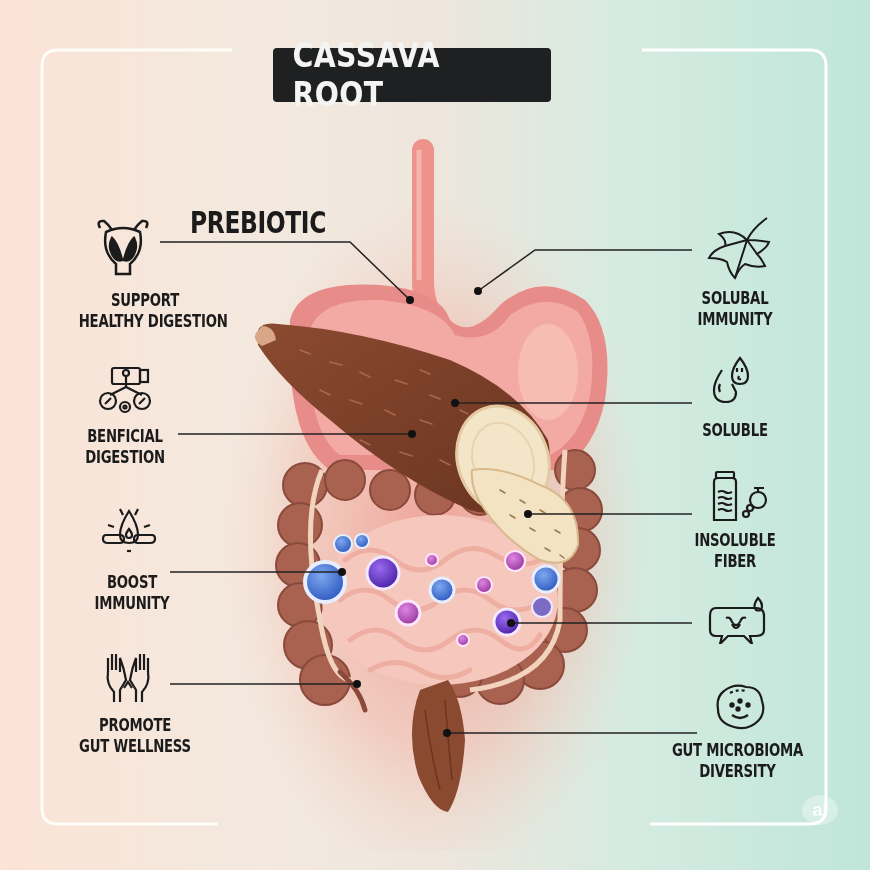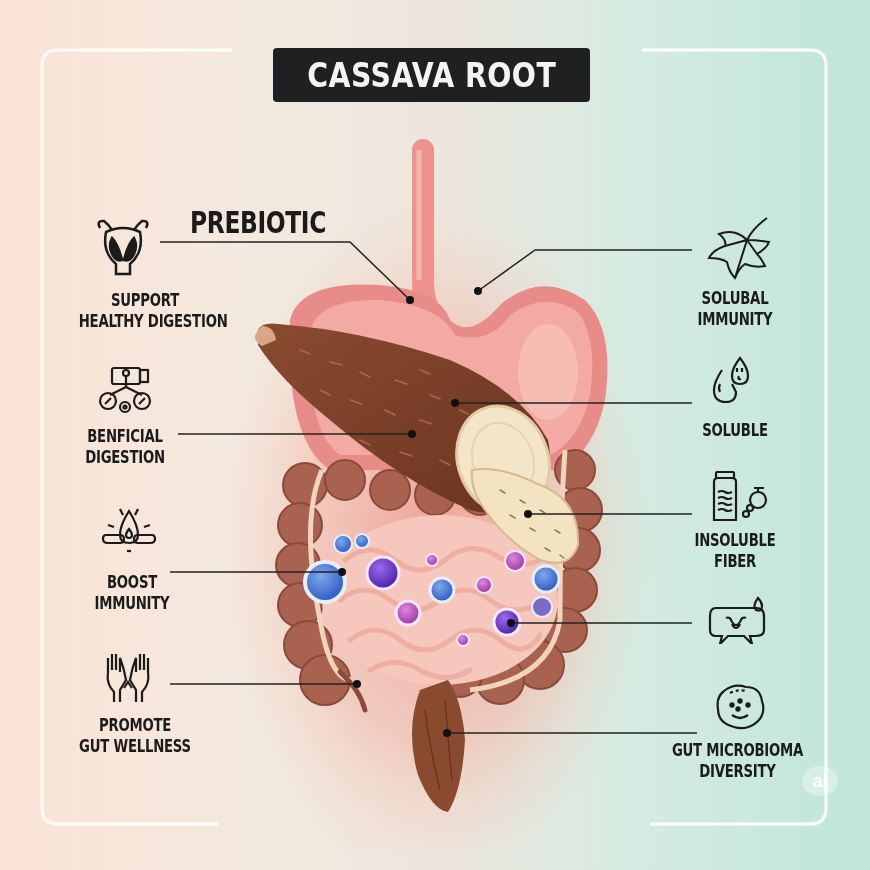--- a/index.html
+++ b/index.html
@@ -4,21 +4,21 @@
 <style>
   * { box-sizing: border-box; margin: 0; padding: 0; }
   html, body { width: 870px; height: 870px; overflow: hidden; }
   body {
     position: relative;
     font-family: "Liberation Sans", "DejaVu Sans", sans-serif;
     background: linear-gradient(90deg, #fbe3d6 0%, #f3e9df 30%, #eee6dd 50%, #d6ebe1 72%, #bfe6d9 100%);
   }
   .frame { position: absolute; inset: 0; pointer-events: none; }
   .title-box {
-    position: absolute; left: 273px; top: 48px; width: 317px; height: 54px;
+    position: absolute; left: 273px; top: 48px; width: 278px; height: 54px;
     background: #1e2021; border-radius: 4px;
     display: flex; align-items: center; justify-content: center;
   }
   .title-text {
     color: #f4f4f2; font-family: "DejaVu Sans", sans-serif; font-weight: bold;
     font-size: 33px; letter-spacing: 0.5px; transform: scaleX(0.86);
   }
   .illustration { position: absolute; inset: 0; }
   .label {
     position: absolute; text-align: center; color: #1b1b1b;
@@ -30,21 +30,21 @@
   .label.narrow { transform: scaleX(0.78); }
   .prebiotic {
     position: absolute; left: 190px; top: 205px;
     font-family: "DejaVu Sans", sans-serif; font-weight: bold;
     font-size: 30px; color: #1b1b1b; transform: scaleX(0.78); transform-origin: left top;
     letter-spacing: -0.5px;
   }
   .icon { position: absolute; }
   .icon svg { display: block; }
   .watermark {
-    position: absolute; left: 802px; top: 766px; width: 36px; height: 30px;
+    position: absolute; left: 802px; top: 795px; width: 36px; height: 30px;
     border-radius: 50%; background: rgba(255,255,255,0.35);
     color: rgba(255,255,255,0.9); font-size: 18px; font-weight: bold;
     display: flex; align-items: center; justify-content: center;
     font-family: Liberation Sans, sans-serif;
   }
 </style>
 </head>
 <body>
 
 <svg class="frame" width="870" height="870" viewBox="0 0 870 870">

